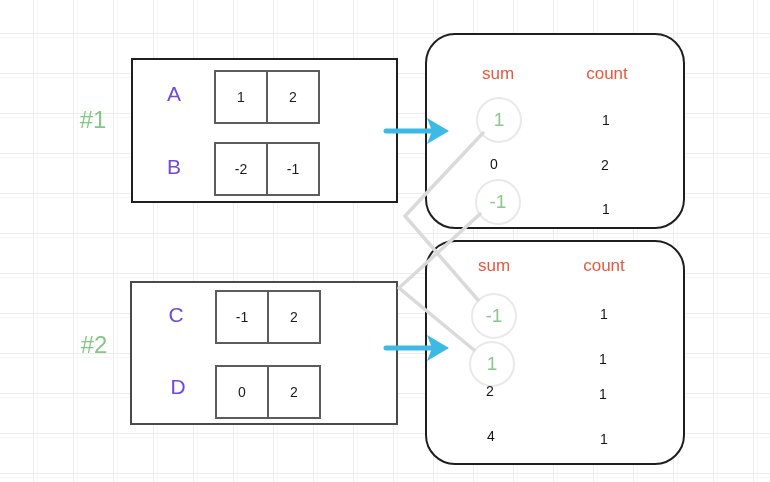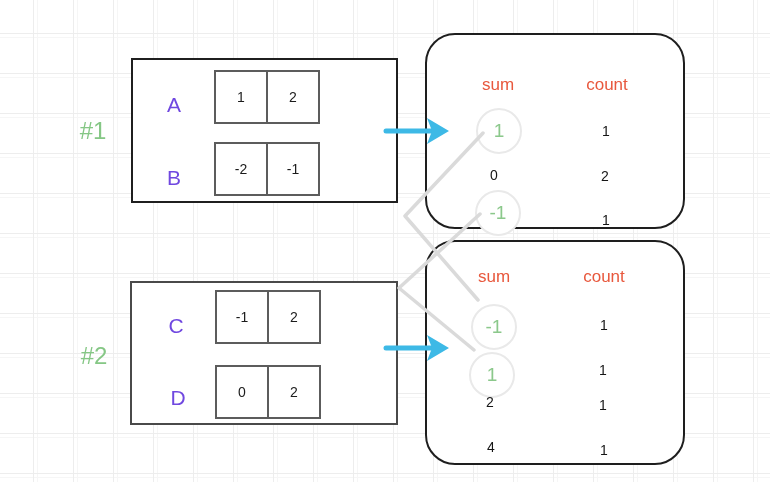--- a/index.html
+++ b/index.html
@@ -15,21 +15,20 @@
       linear-gradient(to right, #f6f6f6 1px, transparent 1px),
       linear-gradient(to bottom, #f6f6f6 1px, transparent 1px);
     background-size:40px 40px, 40px 40px, 40px 40px, 40px 40px;
     background-position:-7px 0, 0 -7px, -3px 0, 0 -3px;
   }
   .center {
     position:absolute;
     transform:translate(-50%,-50%);
     display:flex; align-items:center; justify-content:center;
     white-space:nowrap;
-    margin-top:11px;
   }
   .group-label {
     font-size:24px; font-weight:400;
     color:#85c785;
   }
   .array-box {
     position:absolute;
     background:#ffffff;
   }
   .box-1 { left:131px; top:58px; width:263px; height:141px; border:2px solid #1f1f1f; }

